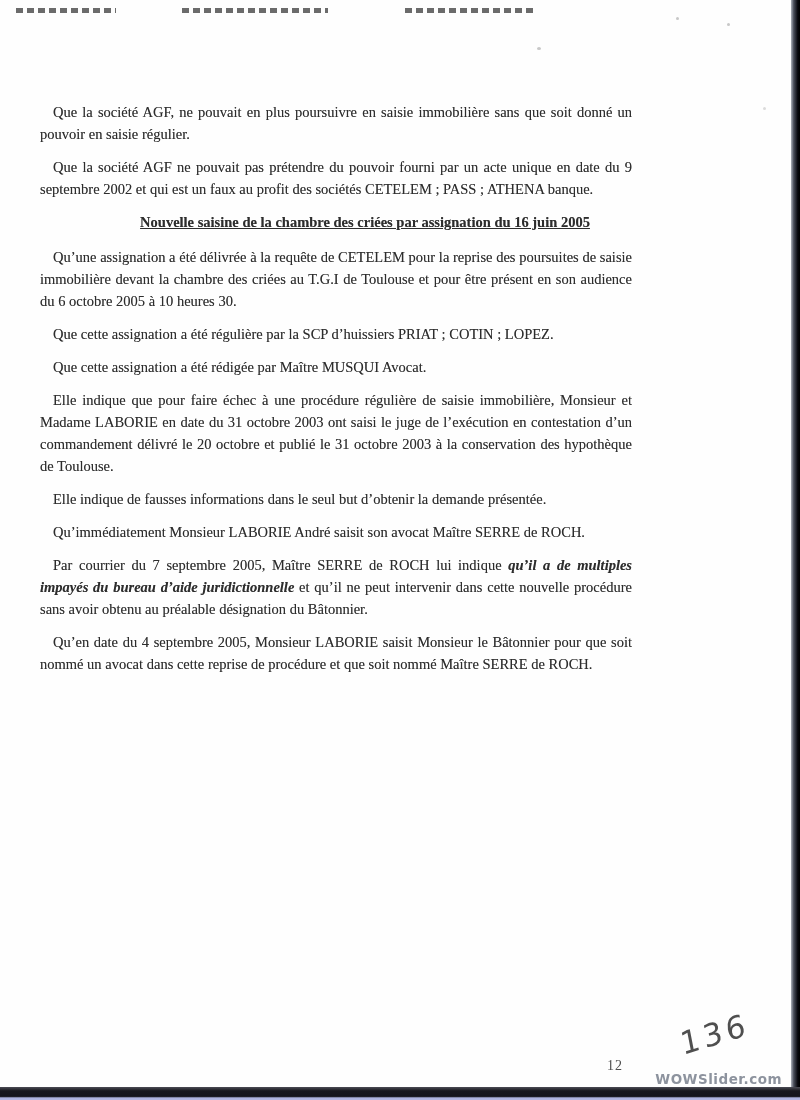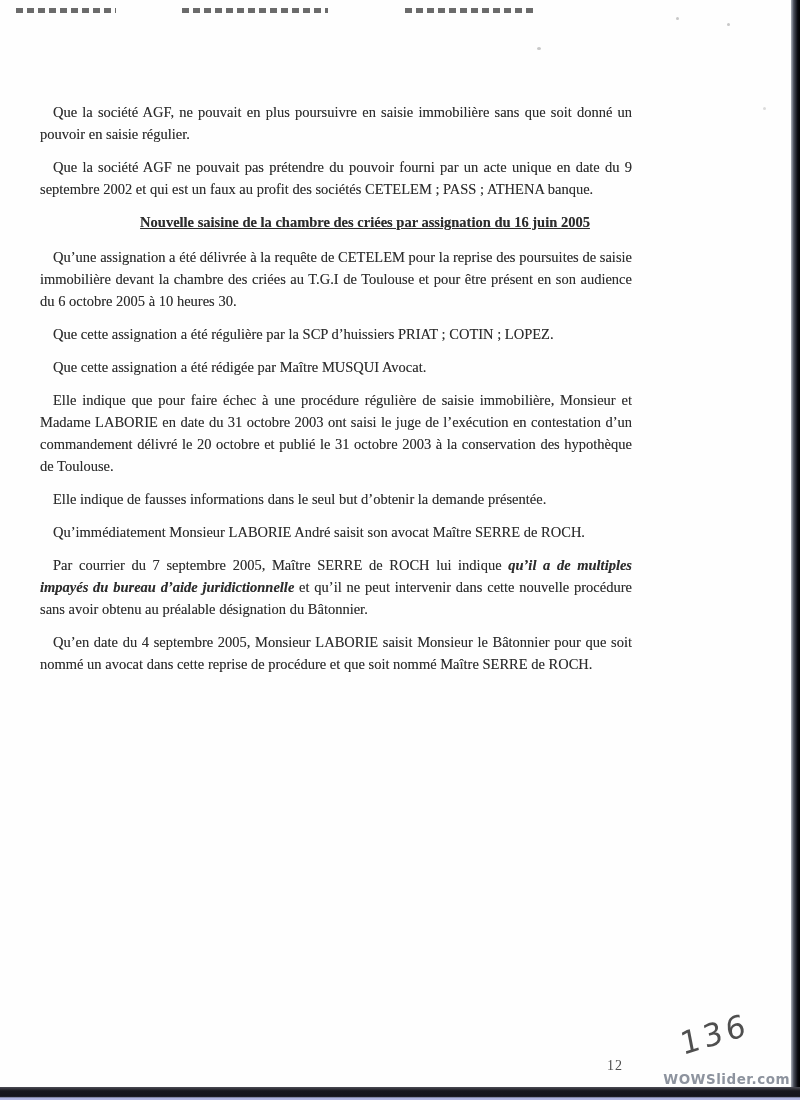--- a/index.html
+++ b/index.html
@@ -40,21 +40,21 @@
     font-size:14px;color:#4e4e4e;letter-spacing:1px;margin-top:37px;
   }
   .handwritten{
     position:absolute;left:684px;top:1026px;
     font-family:"DejaVu Sans", sans-serif;
     font-size:31px;color:#3d3d3d;letter-spacing:4px;
     transform:rotate(-17deg) skewX(-6deg);
     transform-origin:left bottom;opacity:.9;
   }
   .watermark{
-    position:absolute;right:10px;top:1071px;z-index:6;
+    position:absolute;right:18px;top:1071px;z-index:6;
     font-family:"DejaVu Sans", sans-serif;font-size:13.5px;font-weight:bold;
     color:#8d939e;letter-spacing:.5px;text-shadow:0 1px 0 #ffffff;
     text-decoration:none;cursor:pointer;
   }
 
   
   .right-bar{
     position:absolute;right:0;top:0;width:9px;height:1100px;z-index:4;
     background:linear-gradient(90deg,#aeb2bb 0%,#4a4e5a 30%,#07070d 75%,#000 100%);
   }

